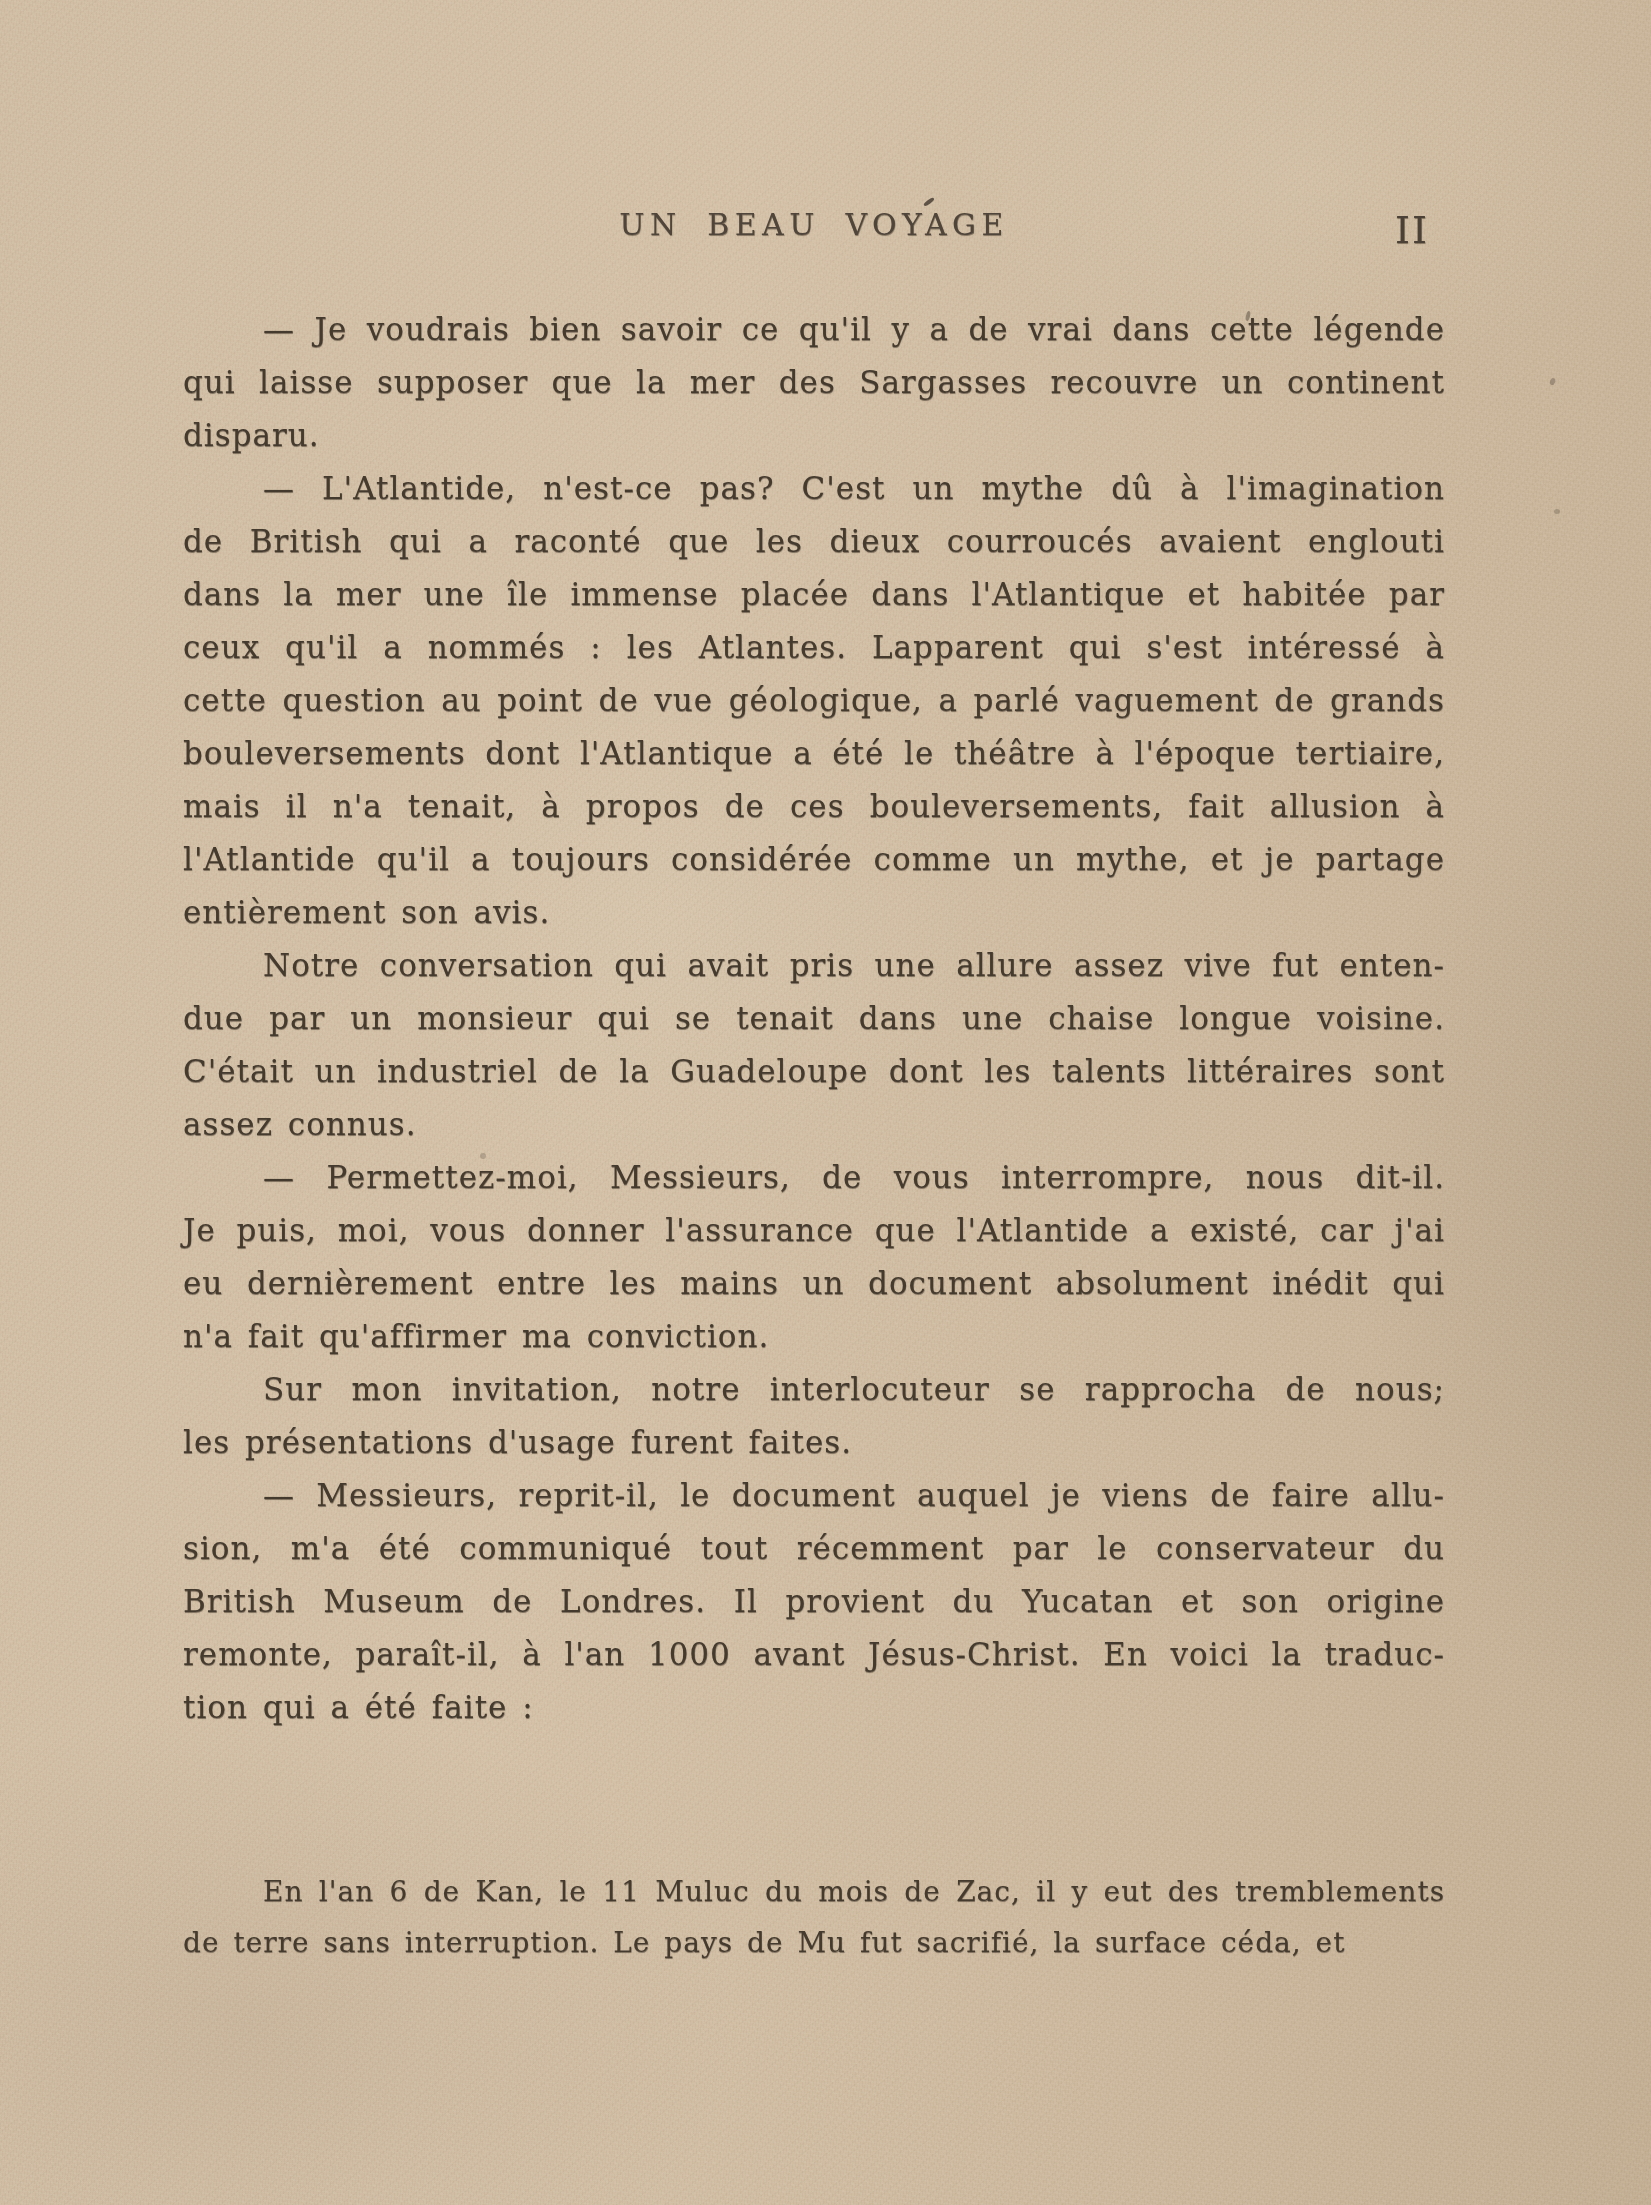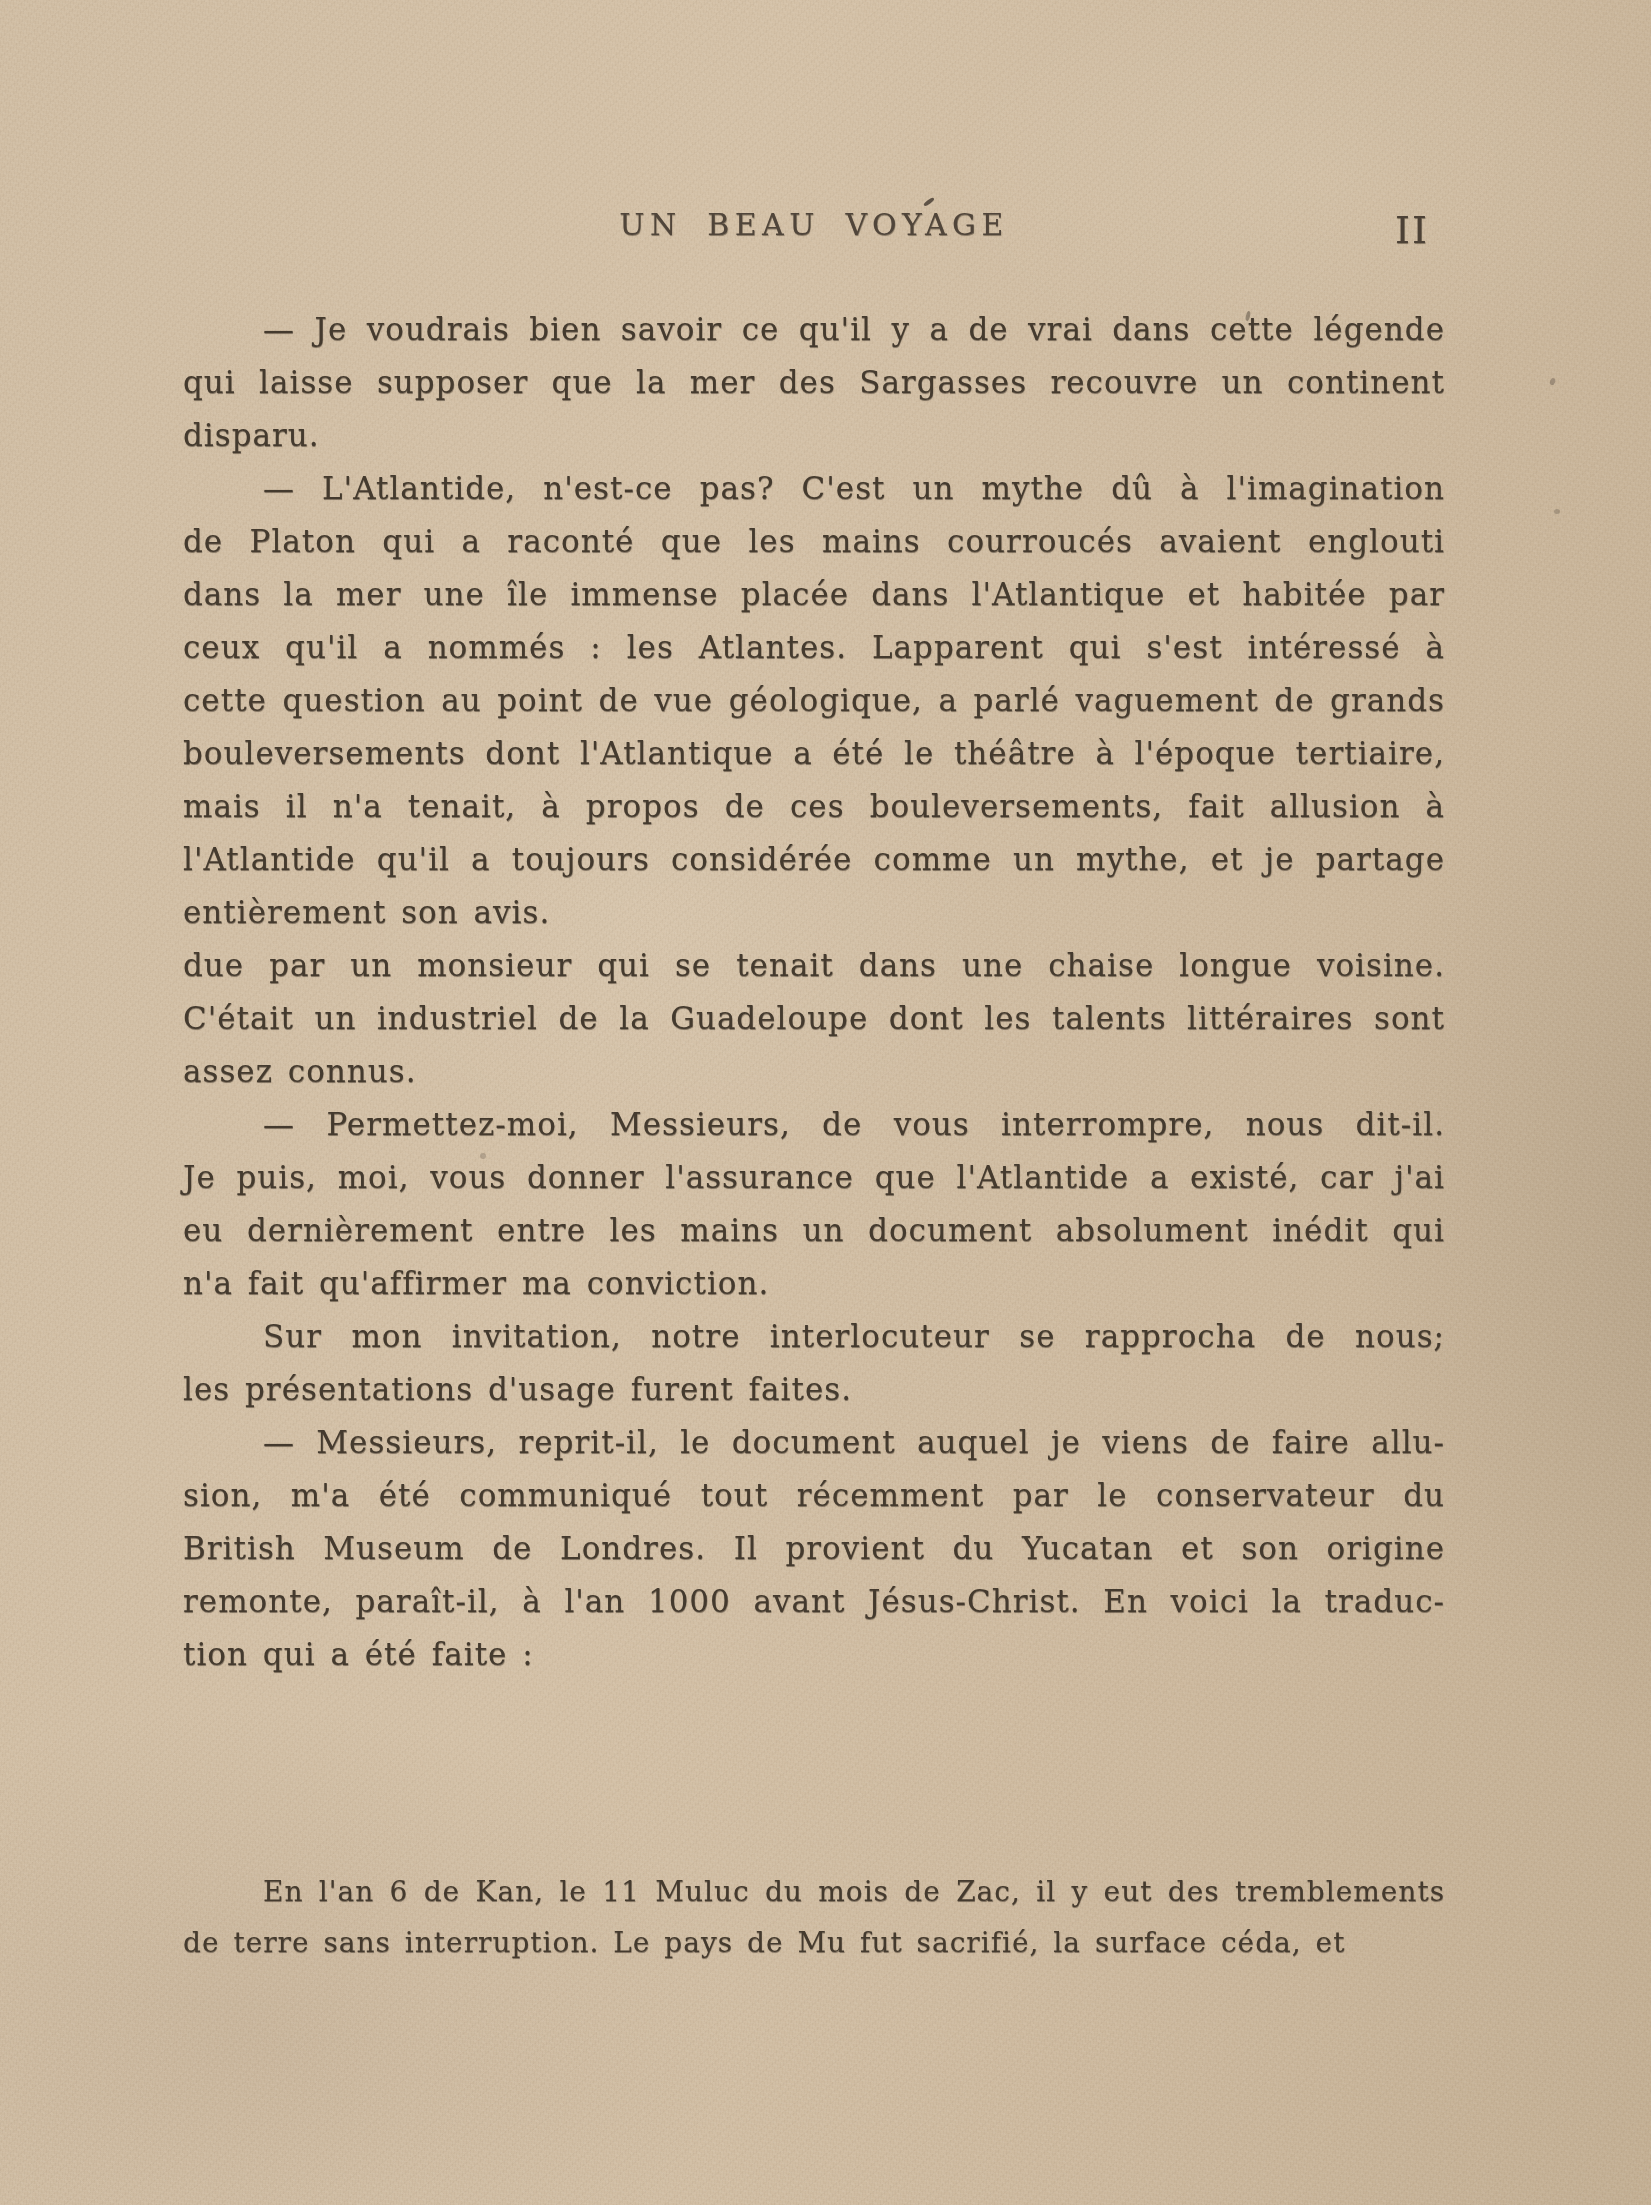--- a/index.html
+++ b/index.html
@@ -78,30 +78,31 @@
   </div>
 
   <div class="bodytext">
       <div class="paragraph">
         <div class="line i j">— Je voudrais bien savoir ce qu'il y a de vrai dans cette légende</div>
         <div class="line j">qui laisse supposer que la mer des Sargasses recouvre un continent</div>
         <div class="line">disparu.</div>
       </div>
       <div class="paragraph">
         <div class="line i j">— L'Atlantide, n'est-ce pas? C'est un mythe dû à l'imagination</div>
-        <div class="line j">de Platon qui a raconté que les mains courroucés avaient englouti</div>
+        <div class="line j">de British qui a raconté que les dieux courroucés avaient englouti</div>
         <div class="line j">dans la mer une île immense placée dans l'Atlantique et habitée par</div>
         <div class="line j">ceux qu'il a nommés : les Atlantes. Lapparent qui s'est intéressé à</div>
         <div class="line j">cette question au point de vue géologique, a parlé vaguement de grands</div>
         <div class="line j">bouleversements dont l'Atlantique a été le théâtre à l'époque tertiaire,</div>
         <div class="line j">mais il n'a tenait, à propos de ces bouleversements, fait allusion à</div>
         <div class="line j">l'Atlantide qu'il a toujours considérée comme un mythe, et je partage</div>
         <div class="line">entièrement son avis.</div>
       </div>
       <div class="paragraph">
+        <div class="line i j">Notre conversation qui avait pris une allure assez vive fut enten-</div>
         <div class="line j">due par un monsieur qui se tenait dans une chaise longue voisine.</div>
         <div class="line j">C'était un industriel de la Guadeloupe dont les talents littéraires sont</div>
         <div class="line">assez connus.</div>
       </div>
       <div class="paragraph">
         <div class="line i j">— Permettez-moi, Messieurs, de vous interrompre, nous dit-il.</div>
         <div class="line j">Je puis, moi, vous donner l'assurance que l'Atlantide a existé, car j'ai</div>
         <div class="line j">eu dernièrement entre les mains un document absolument inédit qui</div>
         <div class="line">n'a fait qu'affirmer ma conviction.</div>
       </div>

